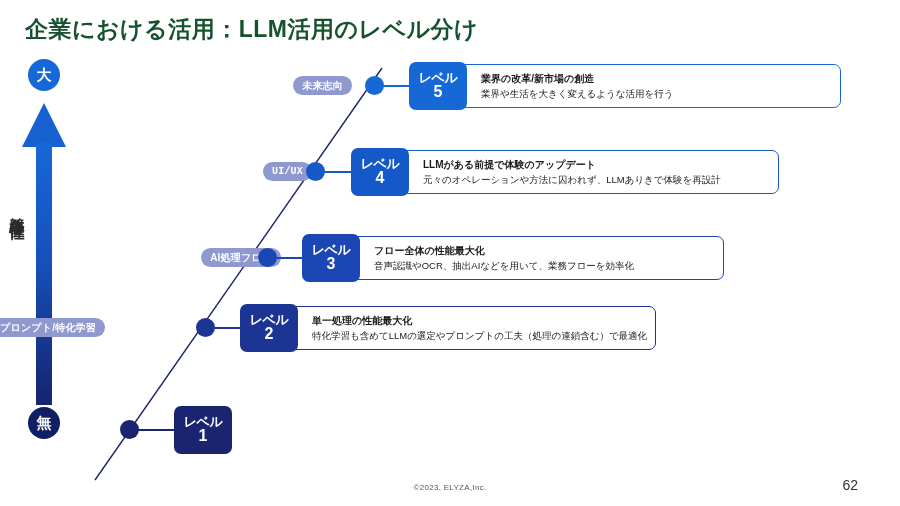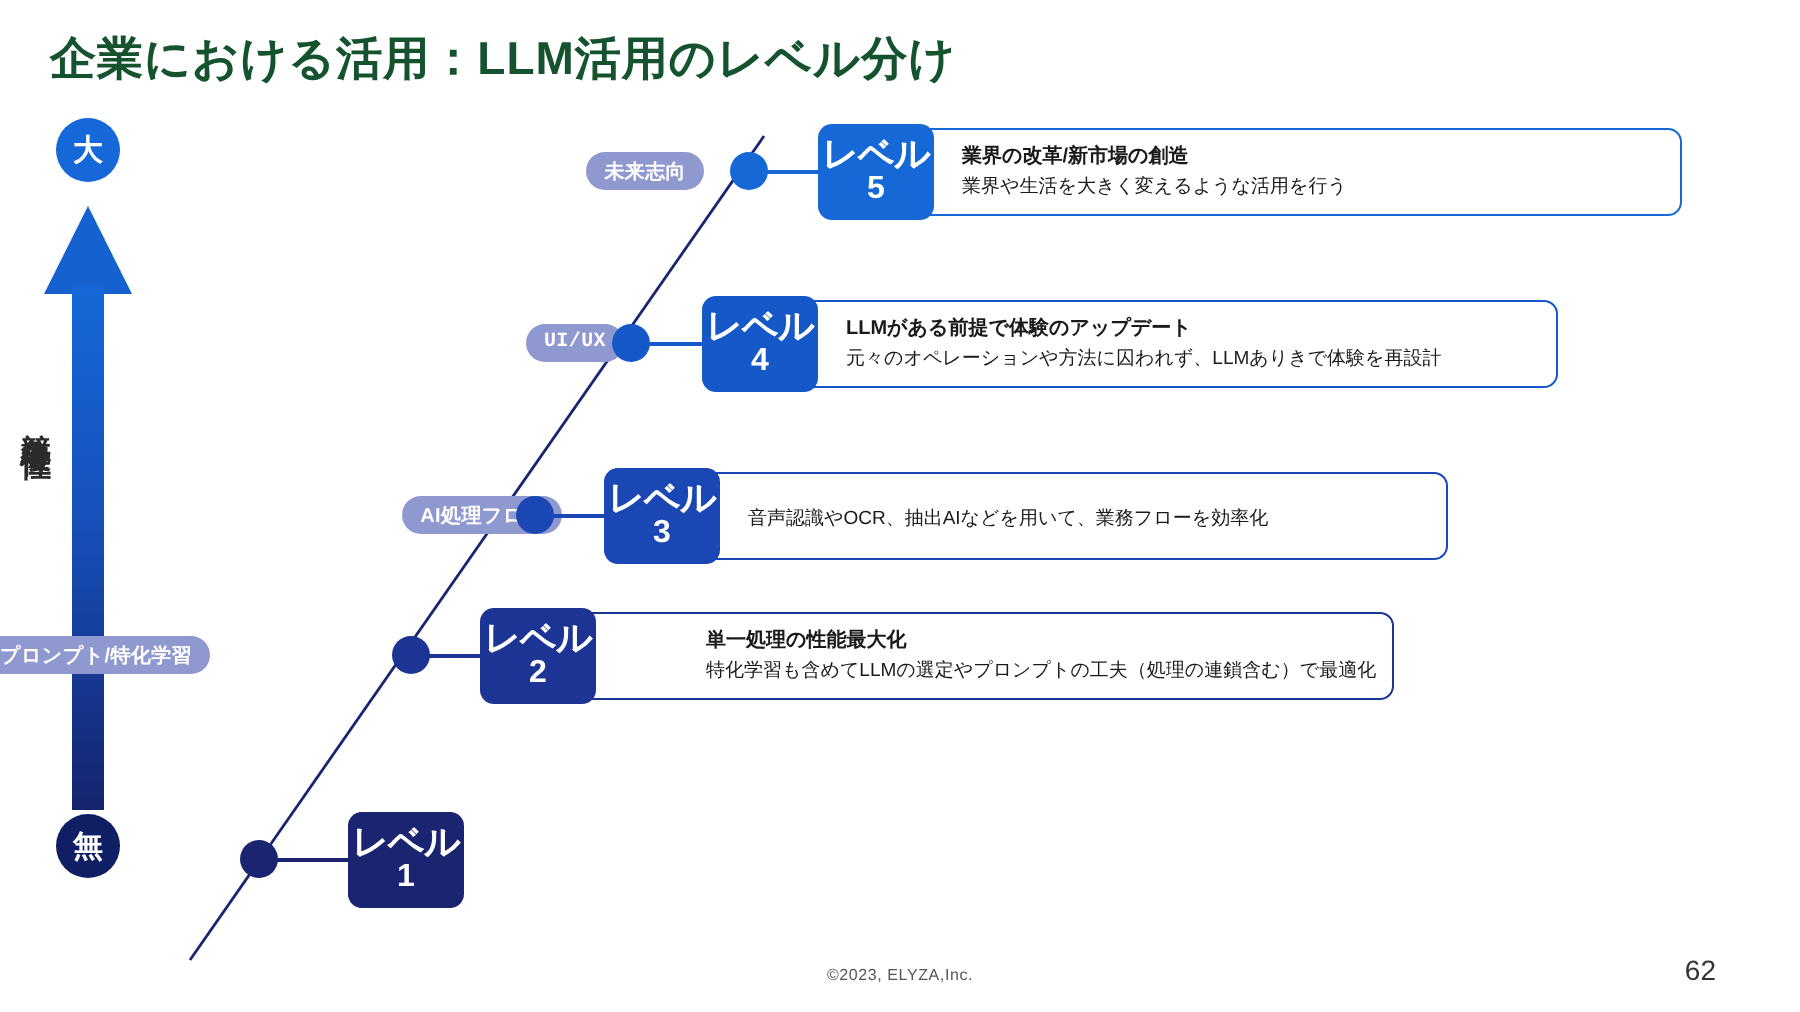--- a/index.html
+++ b/index.html
@@ -61,21 +61,21 @@
     position:absolute;top:14px;
     width:19px;height:19px;border-radius:50%;
   }
   .connector{position:absolute;top:23px;height:2px;}
   .badge{
     position:absolute;top:0;width:58px;height:48px;
     border-radius:7px;color:#ffffff;
     display:flex;flex-direction:column;align-items:center;justify-content:center;
     line-height:1.05;z-index:3;
   }
-  .badge-word{font-size:18px;font-weight:bold;letter-spacing:-.5px;}
+  .badge-word{font-size:13px;font-weight:bold;letter-spacing:-.5px;}
   .badge-num{font-size:16px;font-weight:bold;}
   .card{
     position:absolute;top:2px;height:44px;
     background:#ffffff;border:1.6px solid;border-radius:7px;
     box-sizing:border-box;z-index:2;
   }
   .card-inner{position:absolute;left:0;top:0;height:100%;padding-left:14px;
     display:flex;flex-direction:column;justify-content:center;}
   .card-title{font-size:10px;font-weight:bold;color:#1a1a1a;white-space:nowrap;line-height:1.25;}
   .card-sub{font-size:9.5px;color:#1a1a1a;white-space:nowrap;margin-top:3px;line-height:1.2;text-align:right;}
@@ -139,33 +139,34 @@
           <div class="badge-word">レベル</div>
           <div class="badge-num">4</div>
         </div>
       </div>
       <div class="level-row" style="left: 5px; top: 234px; width: 900px; padding-left: 36px;">
         <div class="pill" style="right: 660px;">AI処理フロー</div>
         <div class="node" style="left: 253px; background: rgb(27, 71, 180);"></div>
         <div class="connector" style="left: 270px; width: 27px; background: rgb(27, 71, 180);"></div>
         <div class="card" style="left: 297px; width: 422px; border-color: rgb(27, 71, 180);">
           <div class="card-inner" style="left: 57px;">
+            <div class="card-title">フロー全体の性能最大化</div>
             <div class="card-sub">音声認識やOCR、抽出AIなどを用いて、業務フローを効率化</div>
           </div>
         </div>
         <div class="badge" style="left: 297px; background: rgb(27, 71, 180);">
           <div class="badge-word">レベル</div>
           <div class="badge-num">3</div>
         </div>
       </div>
       <div class="level-row" style="left: 0px; top: 304px; width: 822px;">
         <div class="pill" style="right: 717px;">プロンプト/特化学習</div>
         <div class="node" style="left: 196px; background: rgb(28, 53, 148);"></div>
         <div class="connector" style="left: 213px; width: 27px; background: rgb(28, 53, 148);"></div>
-        <div class="card" style="left: 240px; width: 416px; border-color: rgb(28, 53, 148); margin-left: 41px;">
+        <div class="card" style="left: 240px; width: 416px; border-color: rgb(28, 53, 148);">
           <div class="card-inner" style="left: 57px;">
             <div class="card-title">単一処理の性能最大化</div>
             <div class="card-sub">特化学習も含めてLLMの選定やプロンプトの工夫（処理の連鎖含む）で最適化</div>
           </div>
         </div>
         <div class="badge" style="left: 240px; background: rgb(28, 53, 148);">
           <div class="badge-word">レベル</div>
           <div class="badge-num">2</div>
         </div>
       </div>

